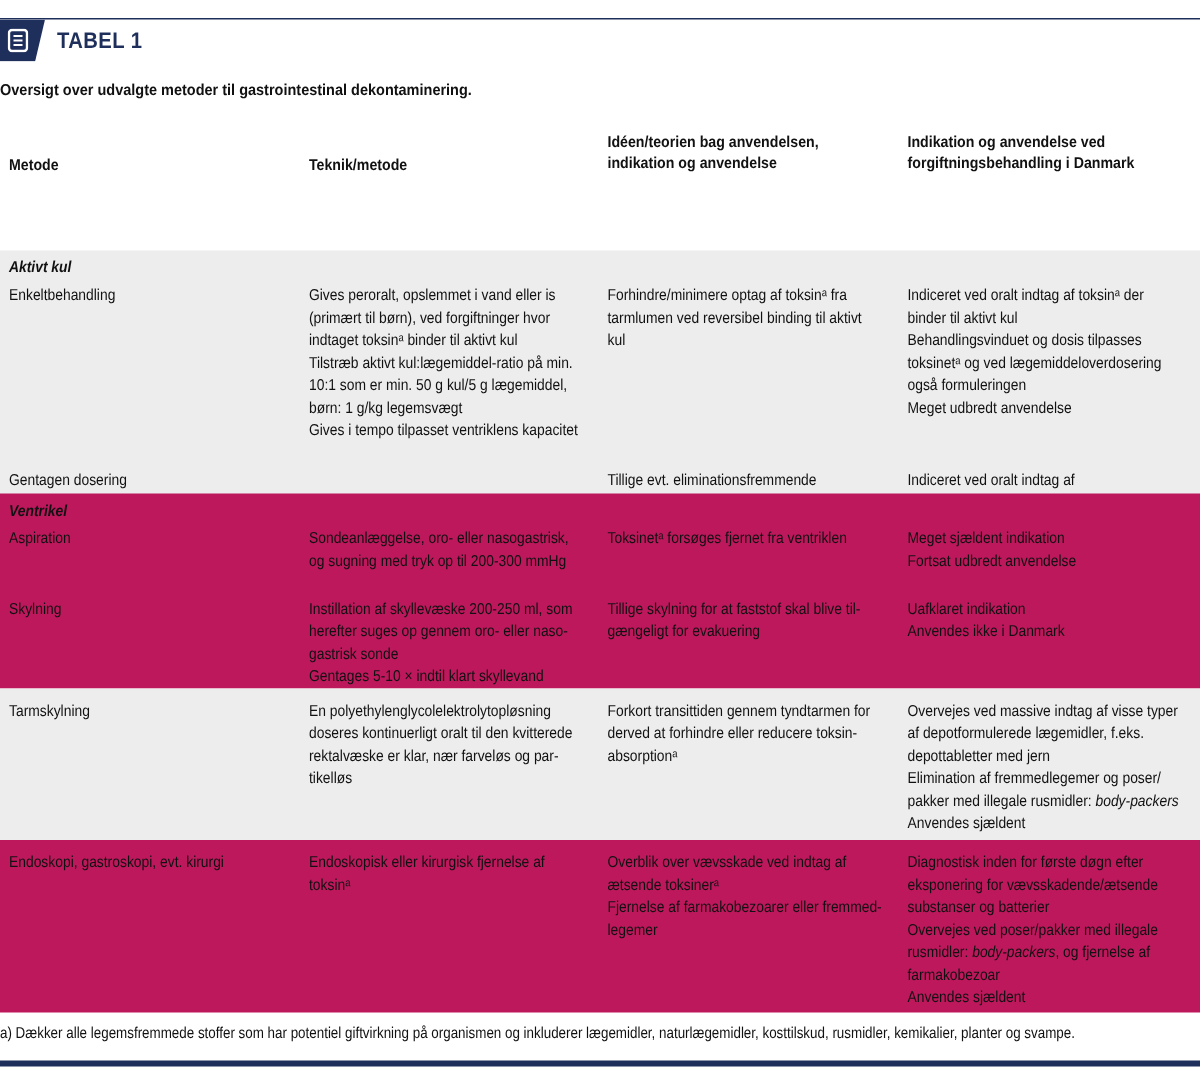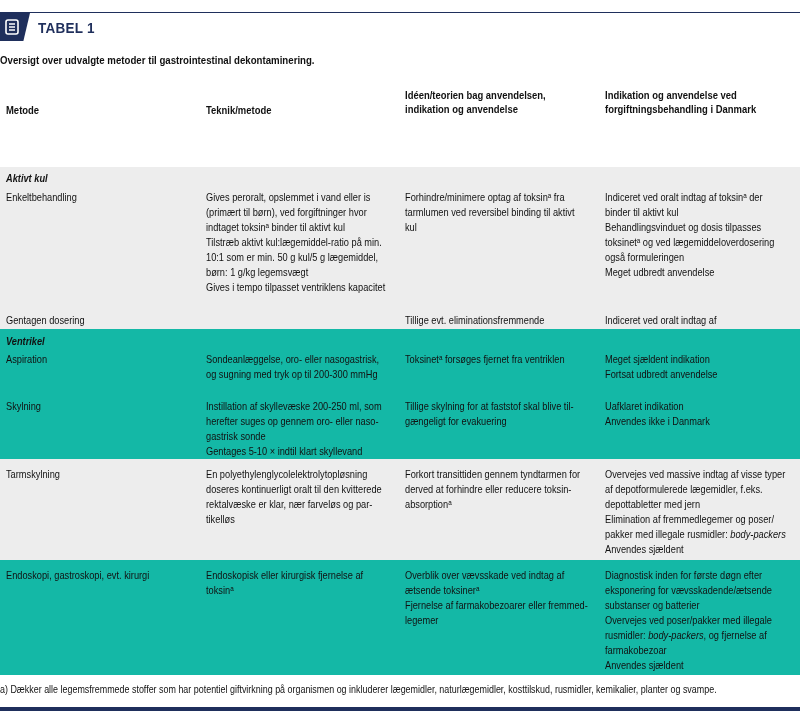--- a/index.html
+++ b/index.html
@@ -28,21 +28,21 @@
       font-size: 10.5px; font-weight: bold; color: #111;
       transform: scaleX(0.92); transform-origin: left; white-space: nowrap;
     }
     .thead { position: absolute; left: 0; top: 86px; width: 800px; height: 33px; }
     .th {
       position: absolute; font-size: 10.5px; font-weight: bold; line-height: 14px;
       color: #111; transform: scaleX(0.9); transform-origin: left; white-space: nowrap;
     }
     .band { position: absolute; left: 0; width: 800px; }
     .band.gray { background: #ededed; }
-    .band.light { background: #14b8a6; }
+    .band.light { background: #be185d; }
     .cell {
       position: absolute; font-size: 10.5px; line-height: 15px; color: #111;
       white-space: pre-line; transform: scaleX(0.88); transform-origin: left top;
     }
     .group { font-style: italic; font-weight: bold; }
     .c1 { left: 6px; }
     .c2 { left: 206px; width: 215px; }
     .c3 { left: 405px; width: 215px; }
     .c4 { left: 605px; width: 220px; }
     .footnote {

